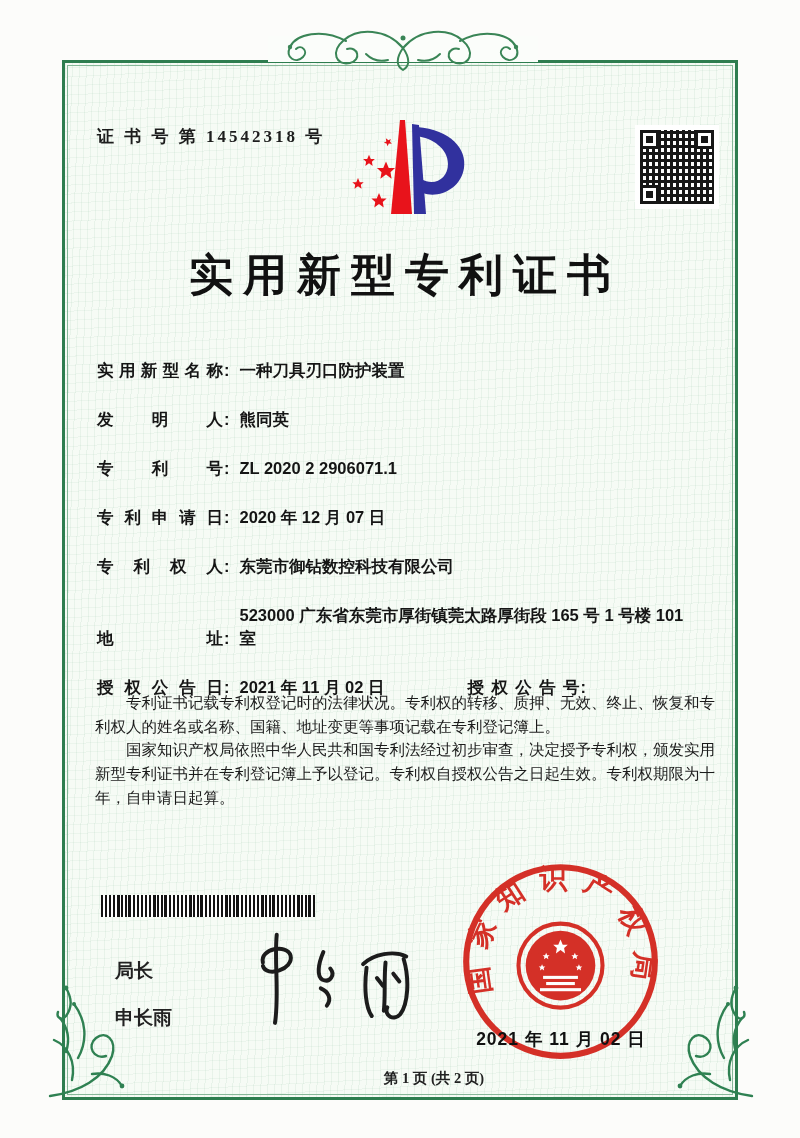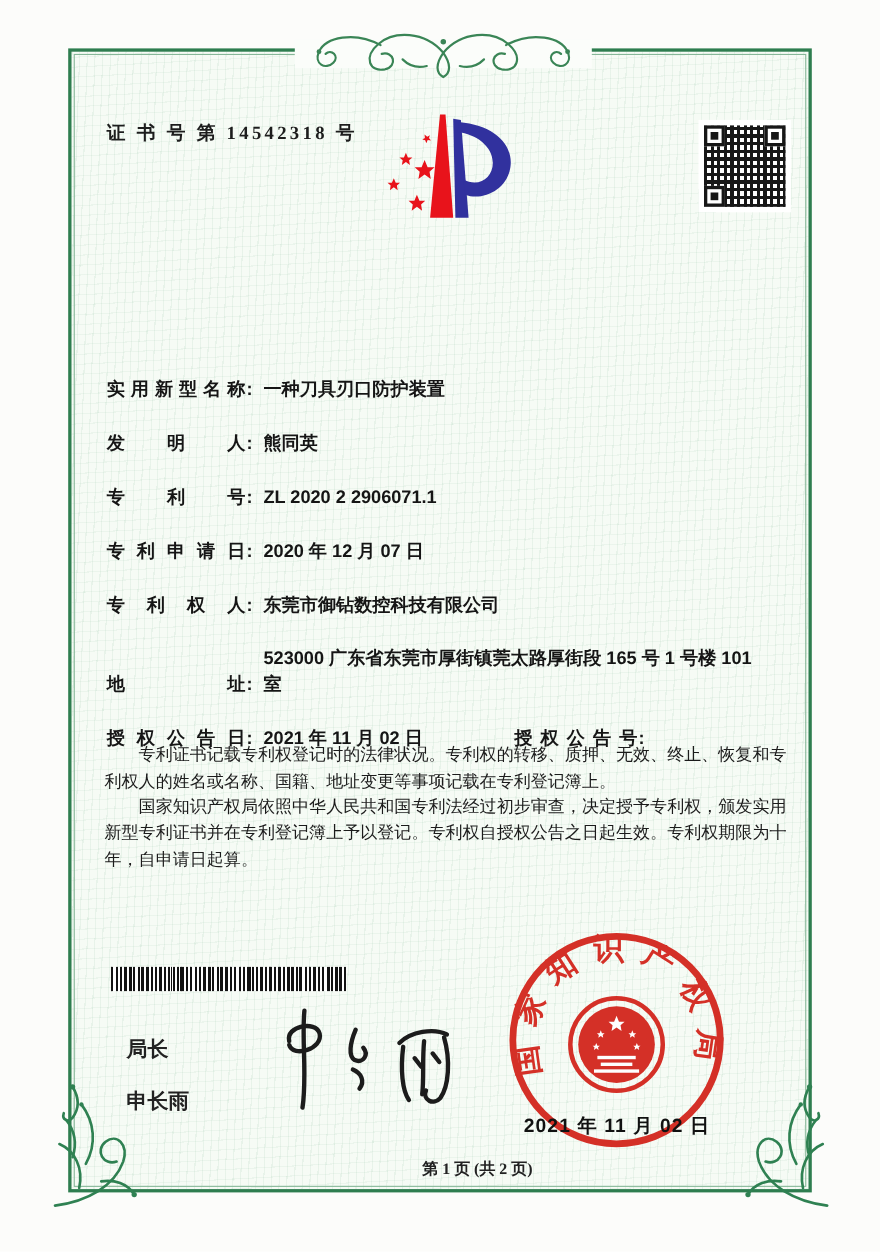--- a/index.html
+++ b/index.html
@@ -4,21 +4,21 @@
 <style>
   * { margin:0; padding:0; box-sizing:border-box; }
   html,body { background:#ffffff; }
   .page {
     position:relative; width:800px; height:1138px;
     background:#fcfcfa; overflow:hidden;
     font-family:"Liberation Serif", serif; color:#161616;
   }
   
   .frame {
-    position:absolute; left:62px; top:44px; width:676px; height:1040px;
+    position:absolute; left:62px; top:60px; width:676px; height:1040px;
     border:3px solid #2e7d4f;
     background:
       repeating-linear-gradient(92deg, rgba(105,170,130,0.10) 0 1px, rgba(255,255,255,0) 1px 7px),
       repeating-linear-gradient(-3deg, rgba(105,170,130,0.08) 0 1px, rgba(255,255,255,0) 1px 9px),
       #f6fbf5;
   }
   .frame::before {
     content:""; position:absolute; inset:2px;
     border:1px solid #86b798; pointer-events:none;
   }
@@ -134,20 +134,21 @@
     </svg>
 
     <div class="qr">
       <div class="qr-inner">
         <span class="finder f-tl"></span>
         <span class="finder f-tr"></span>
         <span class="finder f-bl"></span>
       </div>
     </div>
 
+    <div class="title">实用新型专利证书</div>
 
     <div class="fields">
       <div class="row">
         <span class="lab">实用新型名称</span>
           <span class="col">:</span>
           <span class="val">一种刀具刃口防护装置</span>
       </div>
       <div class="row">
         <span class="lab">发明人</span>
           <span class="col">:</span>

